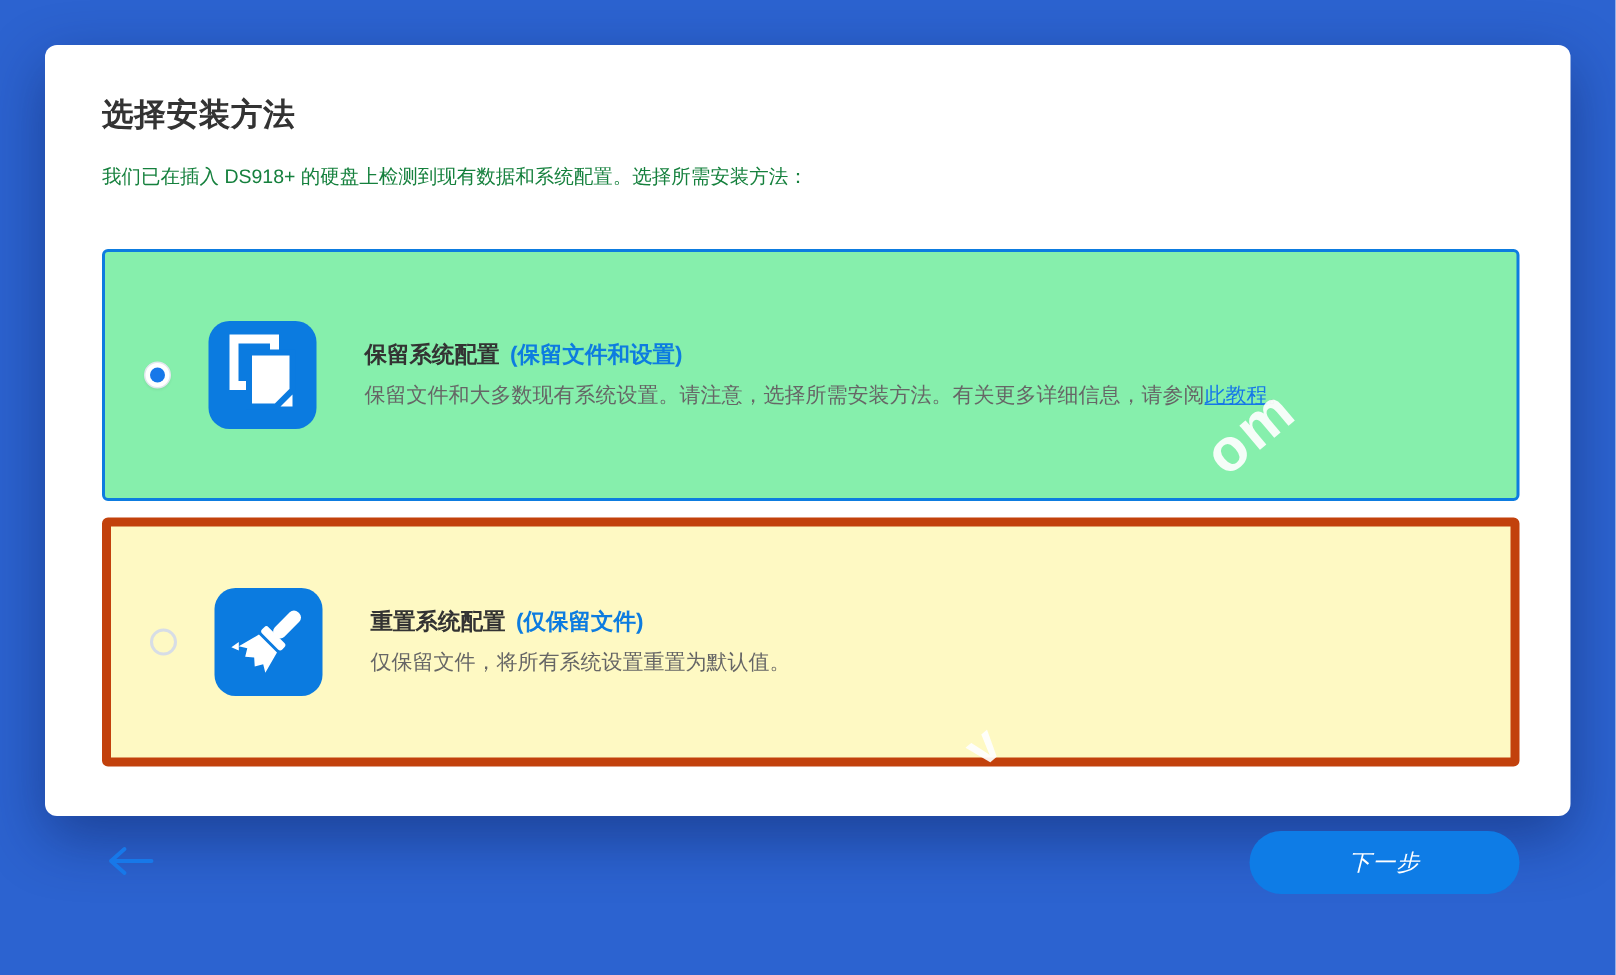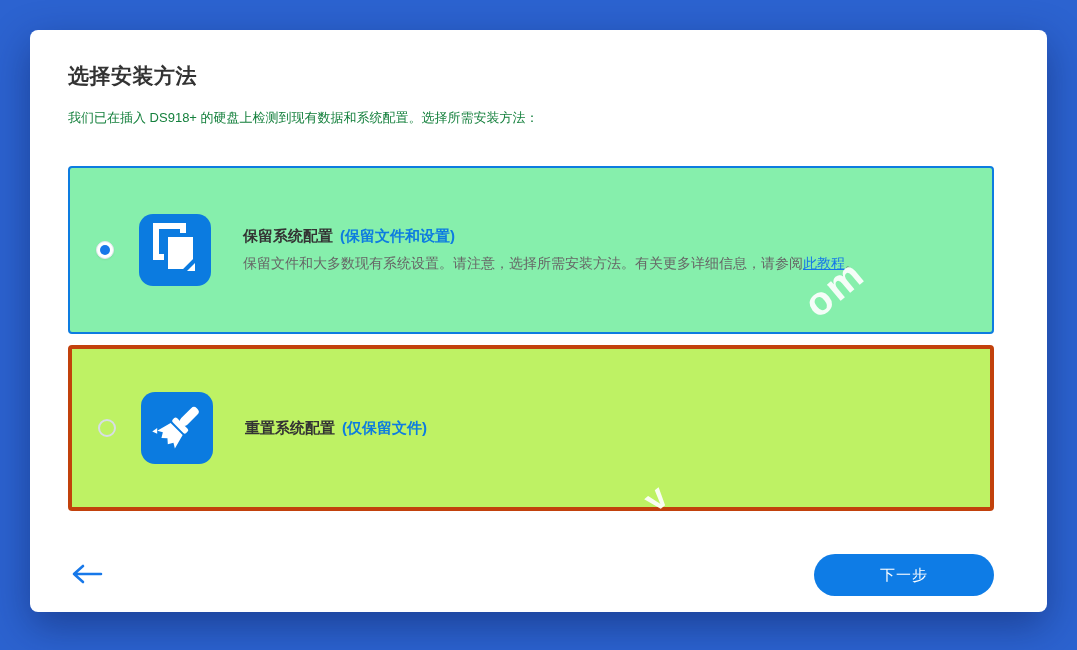--- a/index.html
+++ b/index.html
@@ -5,47 +5,47 @@
   * { margin: 0; padding: 0; box-sizing: border-box; }
   html, body { width: 1077px; height: 650px; overflow: hidden; }
   body {
     font-family: "Liberation Sans", "DejaVu Sans", sans-serif;
     background: #2c63d0;
     position: relative;
   }
   .window {
     position: absolute;
     left: 30px; top: 30px;
-    width: 1017px; height: 582px;
+    width: 1017px; height: 514px;
     background: #ffffff;
     border-radius: 8px;
     box-shadow: 0 14px 40px rgba(8, 25, 80, 0.45);
-    padding: 32px 53px 30px 38px;
+    padding: 32px 34px 30px 38px;
   }
   .page-title {
     font-size: 21px;
     font-weight: 700;
     color: #333333;
     letter-spacing: 0.5px;
     margin-bottom: 19px;
   }
   .page-subtitle {
     font-size: 13px;
     color: #15803d;
   }
   .options { margin-top: 39px; }
   .option-card {
     width: 100%;
     border-radius: 4px;
     display: flex;
     align-items: center;
     padding: 0 26px;
     cursor: pointer;
-    background: #bef264;
-    border: 4px solid #c2410c;
+    background: #fef9c3;
+    border: 6px solid #c2410c;
     height: 166px;
     margin-bottom: 11px;
   }
   .option-card.selected {
     border: 2px solid #0d7ce0;
     background: #86efac;
     height: 168px;
   }
   .radio {
     width: 18px; height: 18px;
@@ -106,20 +106,21 @@
   .next-button {
     width: 180px; height: 42px;
     border: none;
     border-radius: 21px;
     background: #0e7ce6;
     color: #ffffff;
     font-size: 15px;
     letter-spacing: 1px;
     cursor: pointer;
     font-family: inherit;
+    font-style: italic;
   }
   .watermark {
     position: absolute;
     color: #ffffff;
     opacity: 0.92;
     font-weight: 700;
     pointer-events: none;
     z-index: 5;
     letter-spacing: 2px;
   }
@@ -172,20 +173,23 @@
             <rect x="27" y="29" width="19" height="6" rx="2"></rect>
             <path d="M28 37 H45 L49 52 L44 49 L41 54 L36.5 50 L32 54 L29 49 L24 52 Z"></path>
             <path d="M22 50 L26 54 L21 56 Z"></path>
           </g>
         </svg>
       </div>
       <div class="option-text">
         <div class="option-title-row">
           <span>重置系统配置</span><span class="option-hint">(仅保留文件)</span>
         </div>
+        <div class="option-desc">
+          <span>仅保留文件，将所有系统设置重置为默认值。</span>
+        </div>
       </div>
     </div>
 
   </div>
 
   <div class="footer">
     <button class="back-button">
       <span>
         <svg width="34" height="20" viewBox="0 0 34 20" fill="none">
           <path d="M31 10 H4 M13 2 L4 10 L13 18" stroke="#1778e9" stroke-width="2.6" stroke-linecap="round" stroke-linejoin="round"></path>

